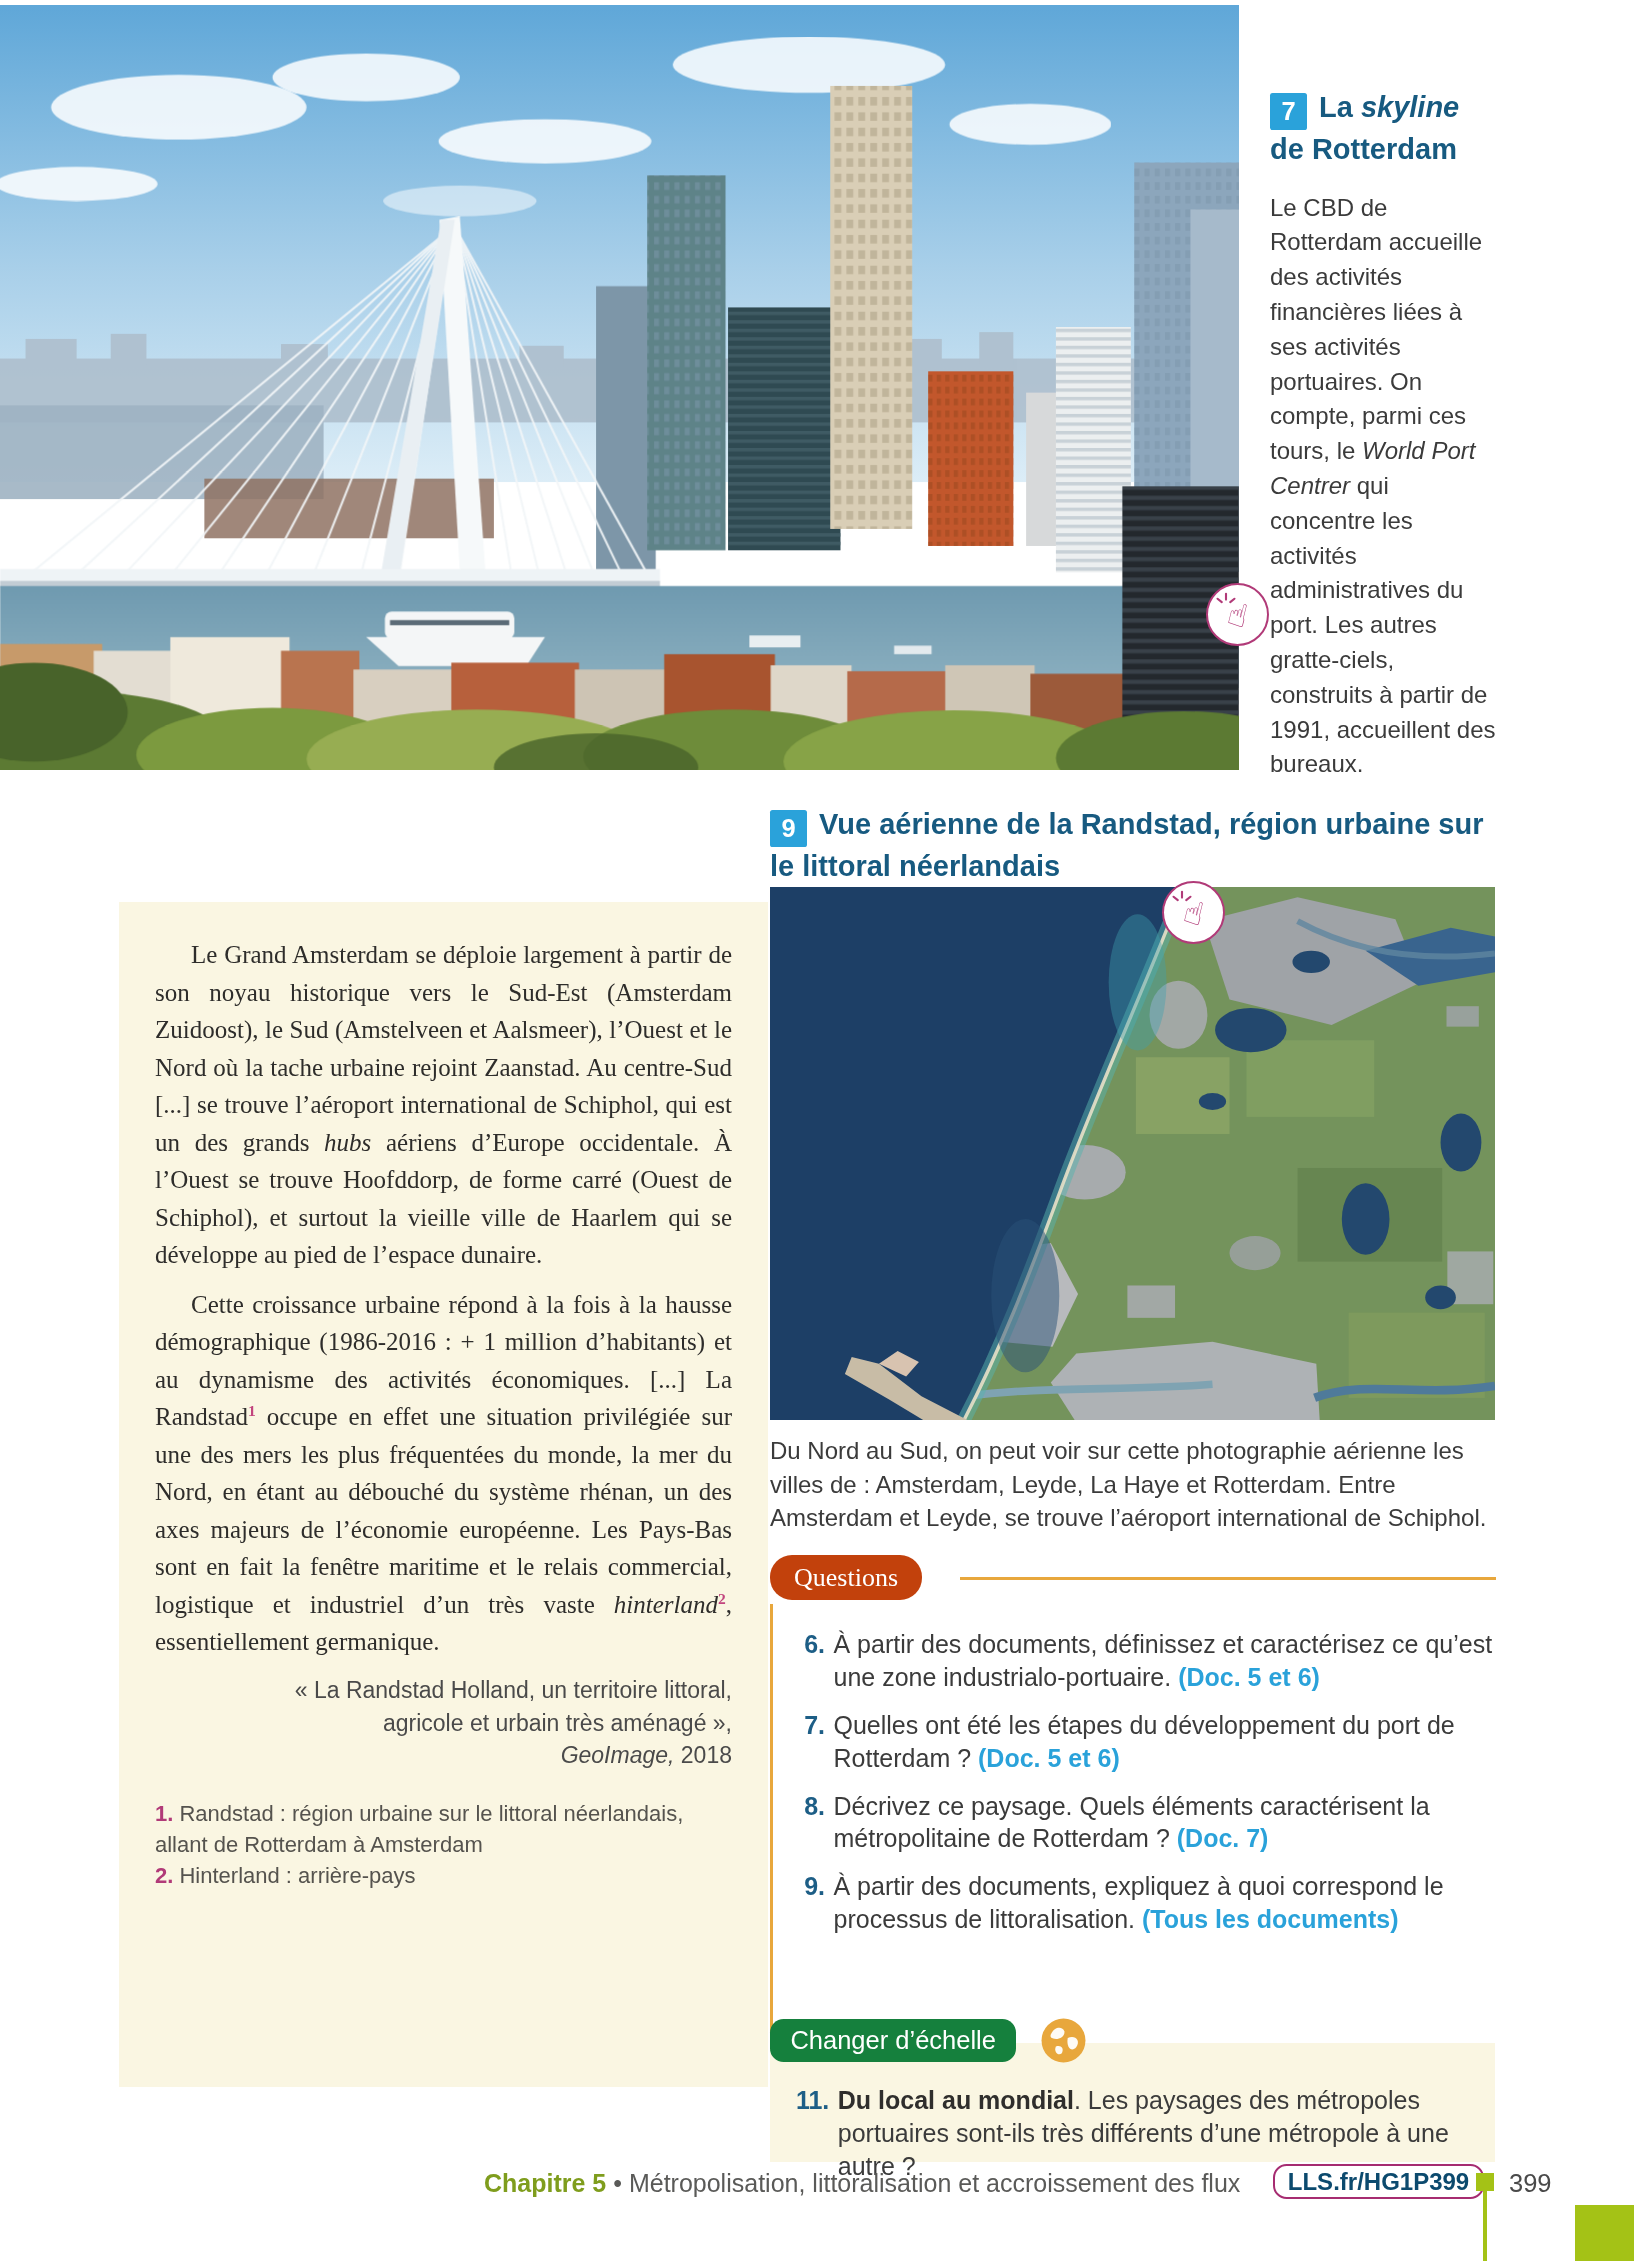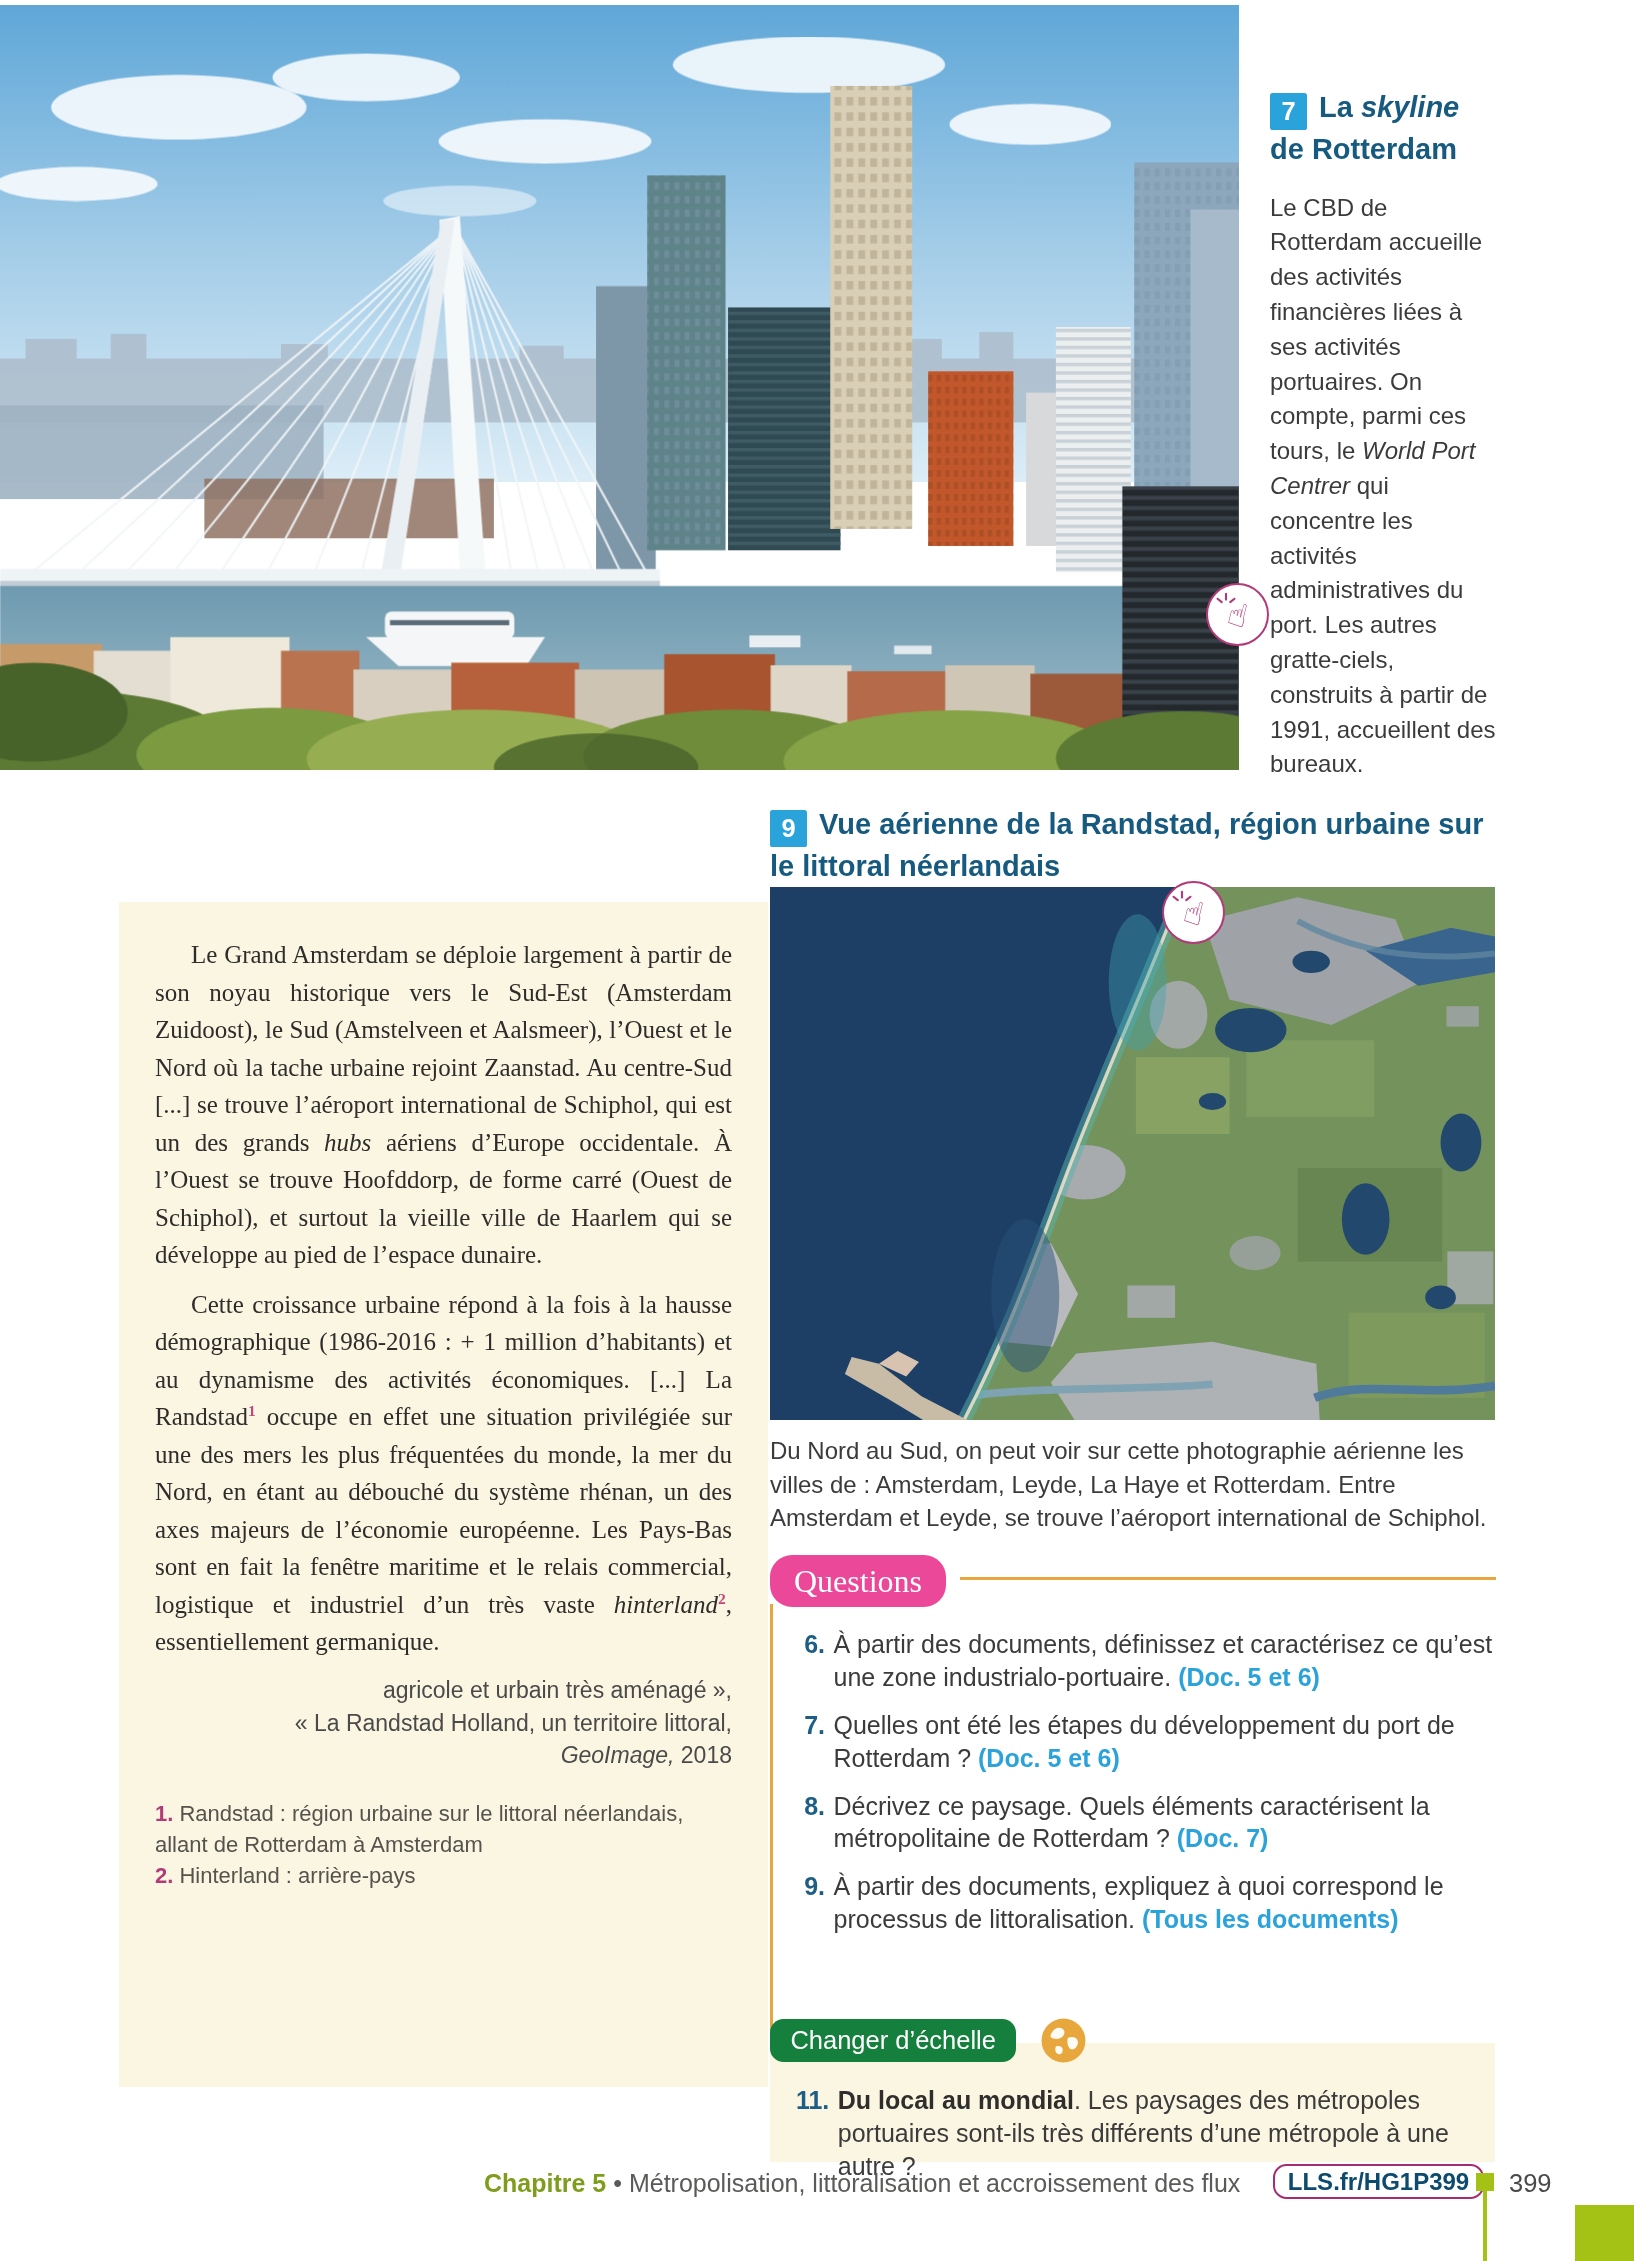--- a/index.html
+++ b/index.html
@@ -41,22 +41,22 @@
                 color:#2e2d2b;text-align:justify;text-indent:36px;margin:0 0 12px 0;}
   .source{margin-top:13.6px;font-size:23px;line-height:1.42;color:#4a4a4a;text-align:right;}
   .notes{margin-top:25.5px;font-size:22px;line-height:1.42;color:#55534e;}
   .note-num{color:#b13a78;font-weight:bold;}
 
   
   .doc9-head{left:770px;top:805px;width:730px;}
   .caption9{left:770px;top:1434px;width:725px;font-size:24px;line-height:1.4;color:#3b3b3b;}
 
   
-  .q-badge{left:770px;top:1555px;background:#ec4899;color:#fff;font-family:"Liberation Serif",serif;
-           font-size:32px;padding:7.7px 24px;border-radius:22px;z-index:3;}
+  .q-badge{left:770px;top:1555px;background:#c2410c;color:#fff;font-family:"Liberation Serif",serif;
+           font-size:26px;padding:7.7px 24px;border-radius:22px;z-index:3;}
   .q-hline{left:960px;top:1577px;width:536px;height:3.4px;background:#e8a73c;}
   .q-vline{left:770px;top:1604px;width:3.4px;height:558px;background:#e8a73c;}
   .q-list{left:781px;top:1628px;width:717px;}
   .q-row{display:flex;margin-bottom:15.3px;font-size:25px;line-height:1.31;color:#3b3b3b;}
   .q-num{flex:none;width:44px;text-align:right;padding-right:8.5px;font-weight:bold;color:#1d5e86;}
   .doc-ref{color:#2aa2da;font-weight:bold;}
   .q-bold{font-weight:bold;color:#2f2e2c;}
 
   .scale-badge{left:770px;top:2019px;background:#15803d;color:#fff;font-weight:normal;
                font-size:25.5px;padding:6.8px 20.4px;border-radius:13.6px;z-index:3;}
@@ -240,22 +240,22 @@
 
 
   <div class="abs cream8">
     <p class="para">
       <span>Le Grand Amsterdam se déploie largement à partir de son noyau historique vers le Sud-Est (Amsterdam Zuidoost), le Sud (Amstelveen et Aalsmeer), l’Ouest et le Nord où la tache urbaine rejoint Zaanstad. Au centre-Sud [...] se trouve l’aéroport international de Schiphol, qui est un des grands </span><span class="it">hubs</span><span> aériens d’Europe occidentale. À l’Ouest se trouve Hoofddorp, de forme carré (Ouest de Schiphol), et surtout la vieille ville de Haarlem qui se développe au pied de l’espace dunaire.</span>
     </p>
     <p class="para">
       <span>Cette croissance urbaine répond à la fois à la hausse démographique (1986-2016 : + 1 million d’habitants) et au dynamisme des activités économiques. [...] La Randstad</span><span class="sup">1</span><span> occupe en effet une situation privilégiée sur une des mers les plus fréquentées du monde, la mer du Nord, en étant au débouché du système rhénan, un des axes majeurs de l’économie européenne. Les Pays-Bas sont en fait la fenêtre maritime et le relais commercial, logistique et industriel d’un très vaste </span><span class="it">hinterland</span><span class="sup">2</span><span>, essentiellement germanique.</span>
     </p>
     <div class="source">
+      <div>« La Randstad Holland, un territoire littoral,</div>
       <div>agricole et urbain très aménagé »,</div>
-      <div>« La Randstad Holland, un territoire littoral,</div>
       <div><span class="it">GeoImage,</span><span> 2018</span></div>
     </div>
     <div class="notes">
       <div><span class="note-num">1.</span><span> Randstad : région urbaine sur le littoral néerlandais, allant de Rotterdam à Amsterdam</span></div>
       <div><span class="note-num">2.</span><span> Hinterland : arrière-pays</span></div>
     </div>
   </div>
 
   <div class="abs doc9-head doc-head">
     <span class="badge-num">9</span><span>Vue aérienne de la Randstad, région urbaine sur le littoral néerlandais</span>

